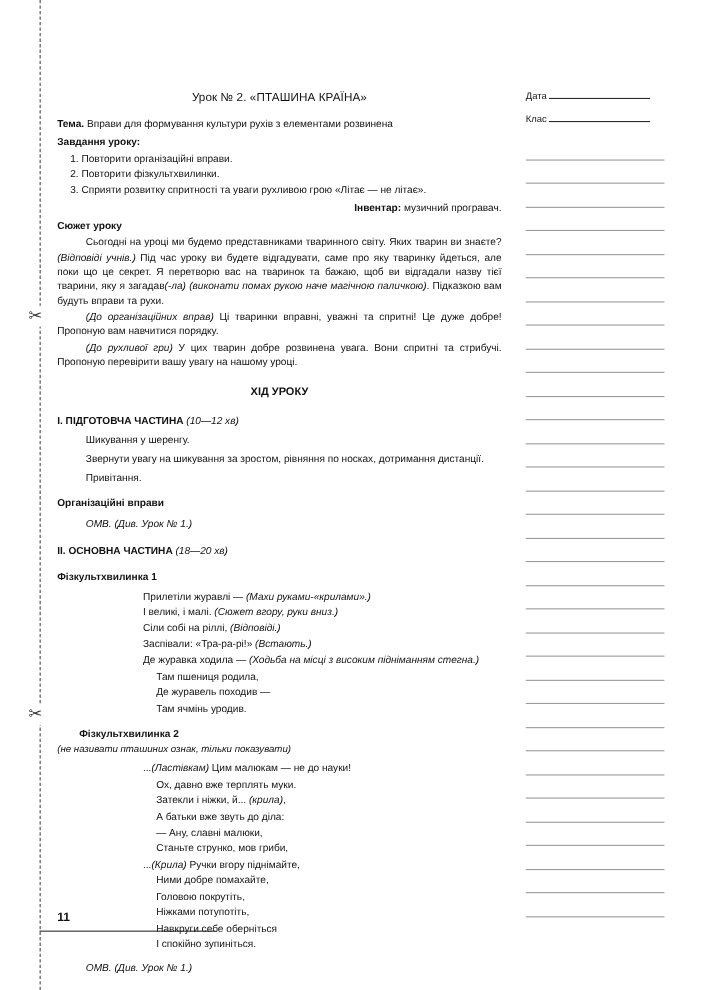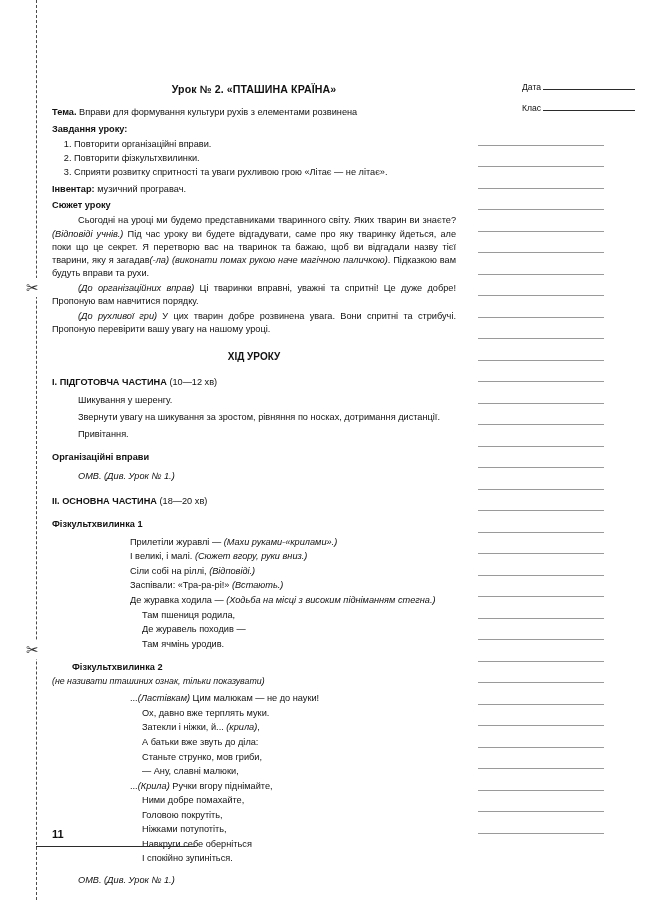--- a/index.html
+++ b/index.html
@@ -58,58 +58,58 @@
     position: absolute;
     left: 478px;
     top: 82px;
     width: 126px;
   }
   .note-field {
     font-size: 8.6px;
     margin-bottom: 11px;
     white-space: nowrap;
   }
-  .note-field .lbl { margin-right: 2px; margin-left: 44px; }
+  .note-field .lbl { margin-right: 2px; }
   .note-field .rule {
     display: inline-block;
     width: 92px;
     border-bottom: 1px solid #2b2b2b;
     height: 8px;
     vertical-align: baseline;
   }
   .note-lines { margin-top: 2px; }
   .note-lines .line {
     border-bottom: 1px solid #9a9a9a;
     height: 21.5px;
   }
 
   
   h1.lesson-title {
     font-size: 10.6px;
-    font-weight: bold;
+    font-weight: normal;
     text-align: center;
     margin: 0 0 9px 0;
     letter-spacing: 0.1px;
   }
   .theme {
     font-size: 9.2px;
     margin: 0 0 4px 0;
   }
   .theme b { font-weight: bold; }
   .sect-label {
     font-weight: bold;
     margin: 0 0 2px 0;
   }
   ol.tasks {
     margin: 0 0 4px 0;
     padding-left: 22px;
   }
   ol.tasks li { margin: 0 0 1px 0; }
 
-  .inventory { margin: 0 0 3px 0; }
+  .inventory { margin: 0 0 3px 0; text-align: right; }
   .inventory b { font-weight: bold; }
 
   .plot-label { font-weight: bold; margin: 0 0 2px 0; }
 
   p.para {
     margin: 0 0 2px 0;
     text-align: justify;
   }
   p.para.indent { text-indent: 26px; }
   i, .it { font-style: italic; }
@@ -120,20 +120,21 @@
     text-align: center;
     margin: 14px 0 12px 0;
   }
 
   .part-head {
     font-weight: bold;
     margin: 0 0 5px 0;
   }
   .part-head .dur {
     font-weight: normal;
+    font-style: italic;
   }
   .sub-head {
     font-weight: bold;
     margin: 10px 0 5px 0;
   }
   .body-line {
     margin: 0 0 4px 0;
     padding-left: 26px;
     text-align: justify;
   }
@@ -236,22 +237,22 @@
       <p class="vline ind">Там ячмінь уродив.</p>
     </div>
 
     <p class="sub-head" style="margin-bottom:1px;margin-left:20px;">Фізкультхвилинка 2</p>
     <p class="note-small"><i>(не називати пташиних ознак, тільки показувати)</i></p>
     <div class="verse">
       <p class="vline">...<i>(Ластівкам)</i> Цим малюкам — не до науки!</p>
       <p class="vline ind">Ох, давно вже терплять муки.</p>
       <p class="vline ind">Затекли і ніжки, й... <i>(крила)</i>,</p>
       <p class="vline ind">А батьки вже звуть до діла:</p>
+      <p class="vline ind">— Ану, славні малюки,</p>
       <p class="vline ind">Станьте струнко, мов гриби,</p>
-      <p class="vline ind">— Ану, славні малюки,</p>
       <p class="vline">...<i>(Крила)</i> Ручки вгору піднімайте,</p>
       <p class="vline ind">Ними добре помахайте,</p>
       <p class="vline ind">Головою покрутіть,</p>
       <p class="vline ind">Ніжками потупотіть,</p>
       <p class="vline ind">Навкруги себе оберніться</p>
       <p class="vline ind">І спокійно зупиніться.</p>
     </div>
 
     <p class="omv it">ОМВ. <i>(Див. Урок № 1.)</i></p>
   </div>

